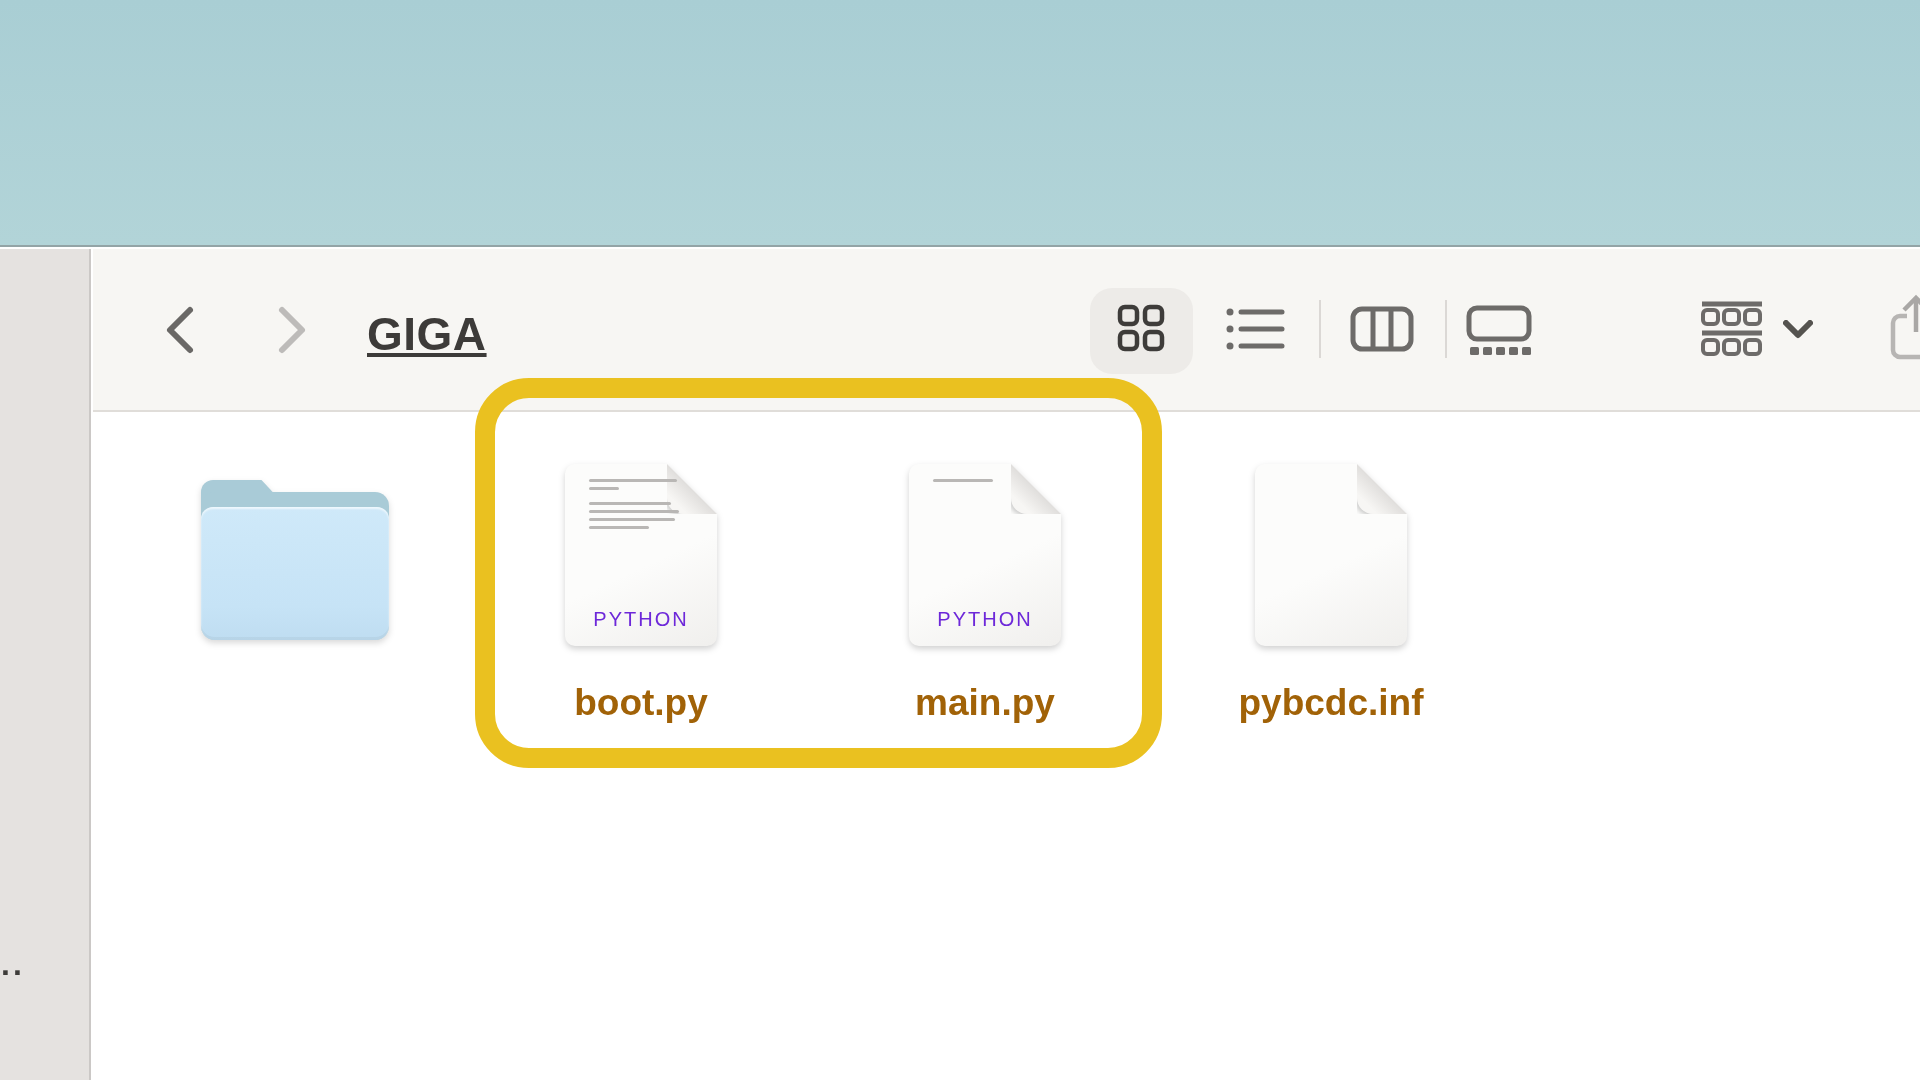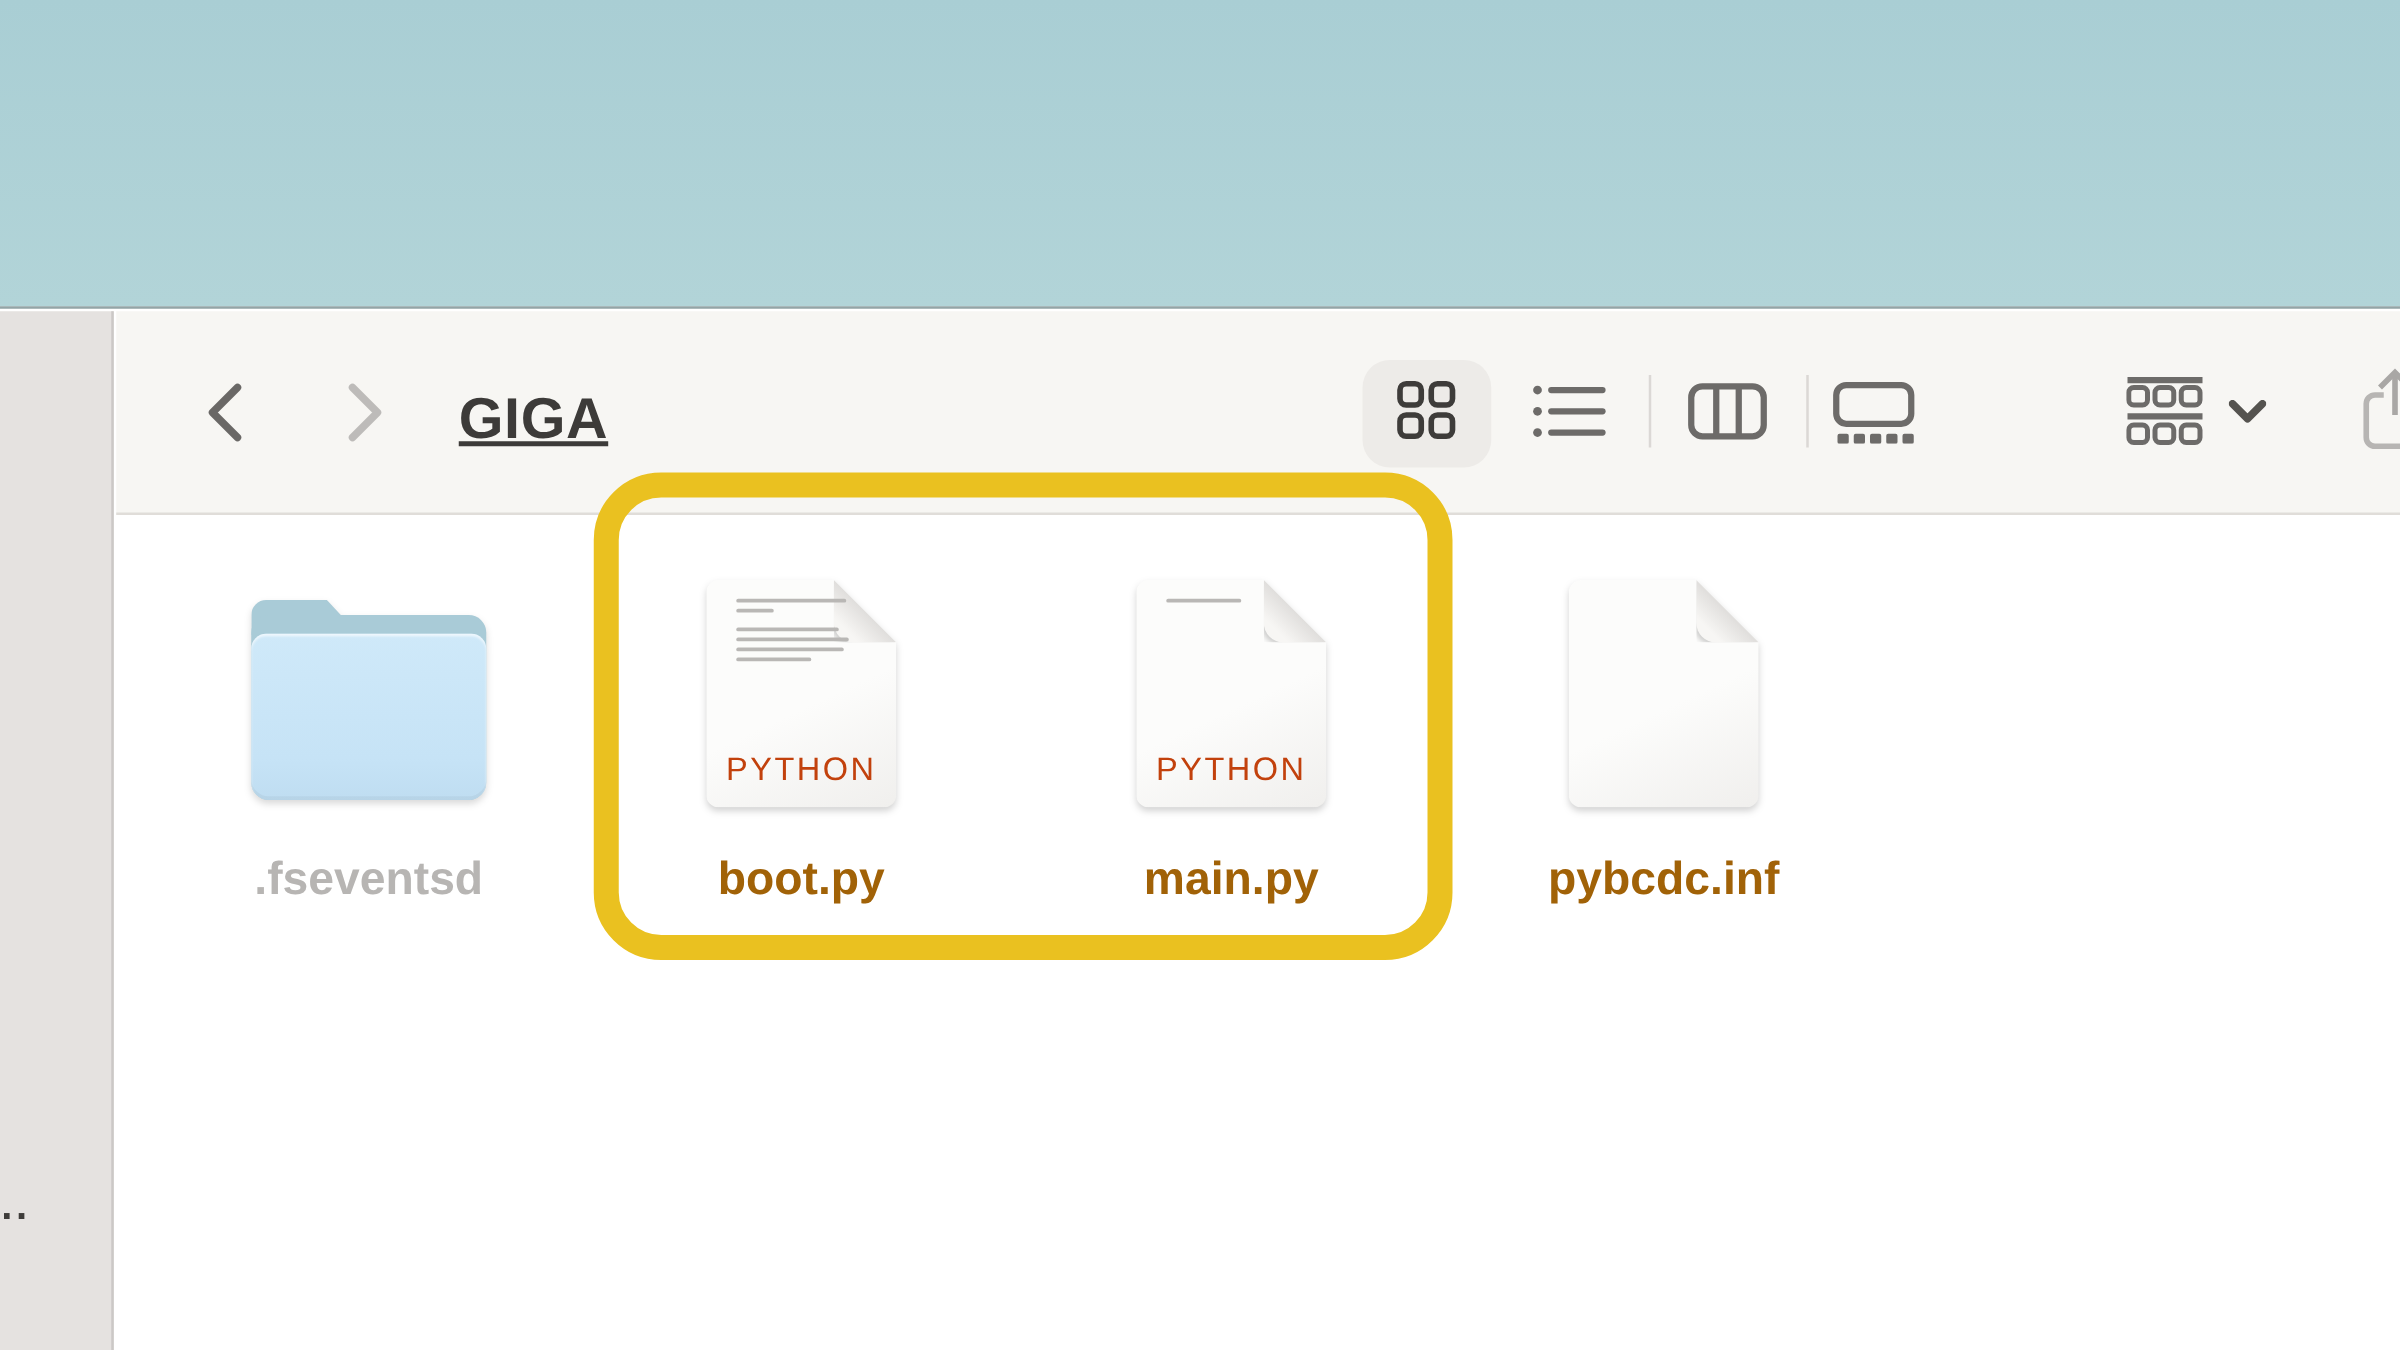--- a/index.html
+++ b/index.html
@@ -86,21 +86,21 @@
     clip-path:polygon(0 0, 100% 100%, 0 100%);
     border-bottom-left-radius:16px;
     filter:drop-shadow(-2px 2px 2px rgba(0,0,0,0.18));
   }
   .doc-lines { position:absolute; top:15px; left:24px; width:100px; display:flex; flex-direction:column; gap:5px; }
   .ln { height:3px; background:#b9b7b5; border-radius:2px; }
   .ln.teal { background:#8fb3bd; }
   .ln.sp { height:2px; background:transparent; }
   .doc-badge {
     position:absolute; bottom:15px; left:0; width:100%; text-align:center;
-    font-size:26px; letter-spacing:2px; color:#c2410c;
+    font-size:20px; letter-spacing:2px; color:#6d28d9;
   }
 
   
   .folder-icon {
     position:absolute; left:41px; top:40px; width:188px; height:160px;
     filter:drop-shadow(0 3px 3px rgba(0,0,0,0.15));
   }
   .folder-tab {
     position:absolute; left:0; top:0; width:46%; height:28px;
     background:#a9cbd7; border-radius:12px 16px 0 0;
@@ -250,21 +250,20 @@
         </svg>
     </span>
   </div>
 
   <div class="file-item" style="left:160px">
     <div class="folder-icon">
       <div class="folder-tab"></div>
       <div class="folder-back"></div>
       <div class="folder-front"></div>
     </div>
-    <div class="file-label dimmed">.fseventsd</div>
   </div>
 
   <div class="file-item" style="left:506px">
     <div class="doc-icon">
       <div class="doc-paper"></div>
       <div class="doc-fold"></div>
       <div class="doc-lines">
         <span class="ln" style="width:88px"></span>
         <span class="ln" style="width:30px"></span>
         <span class="ln sp"></span>

